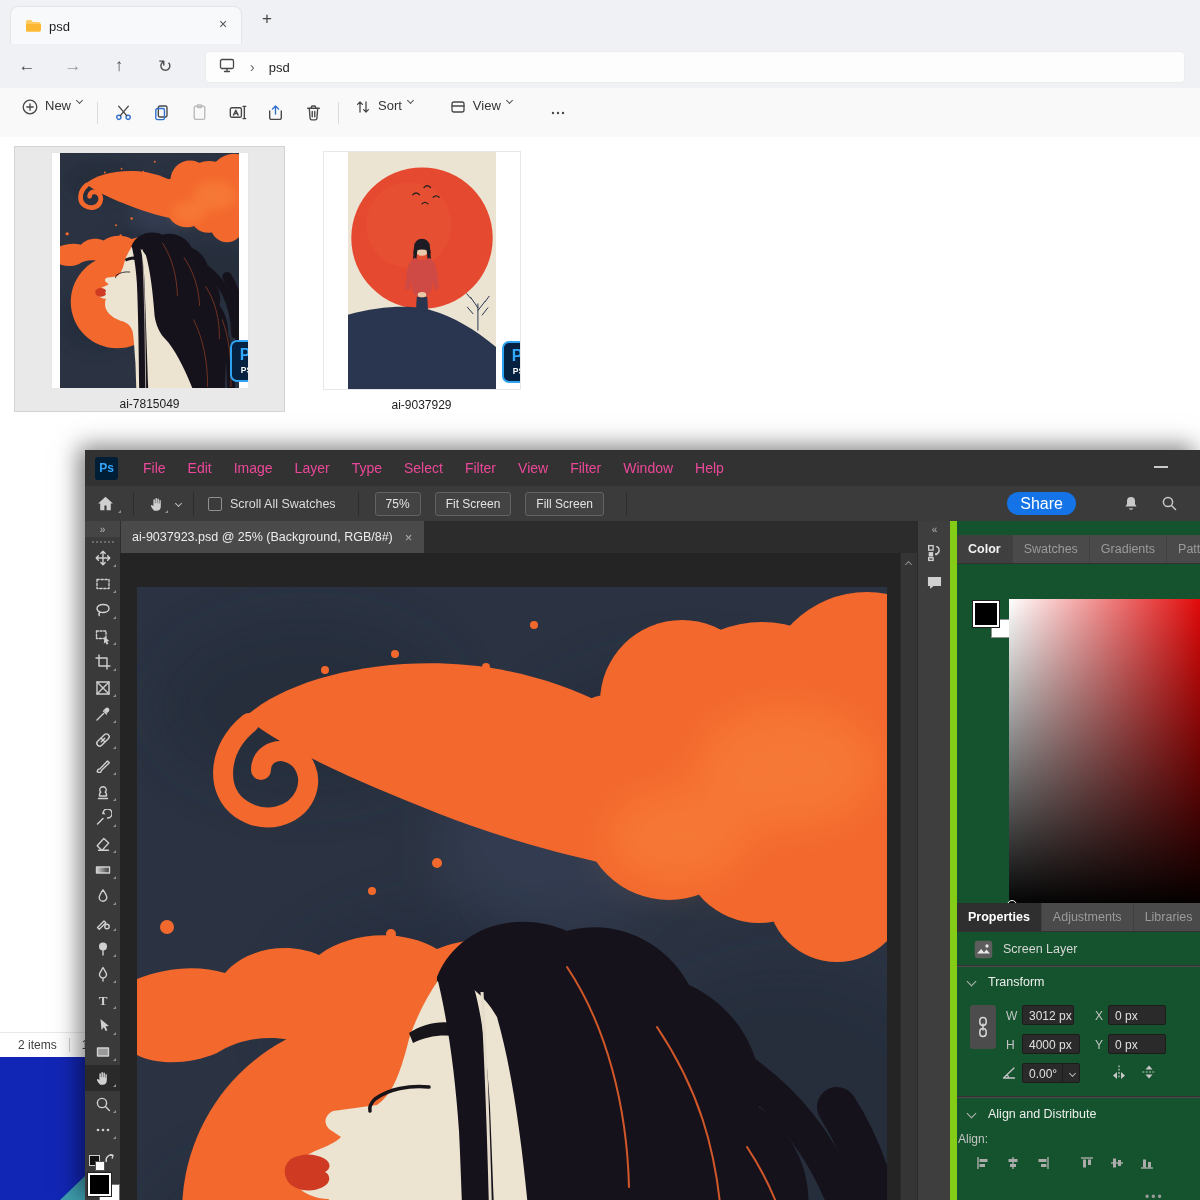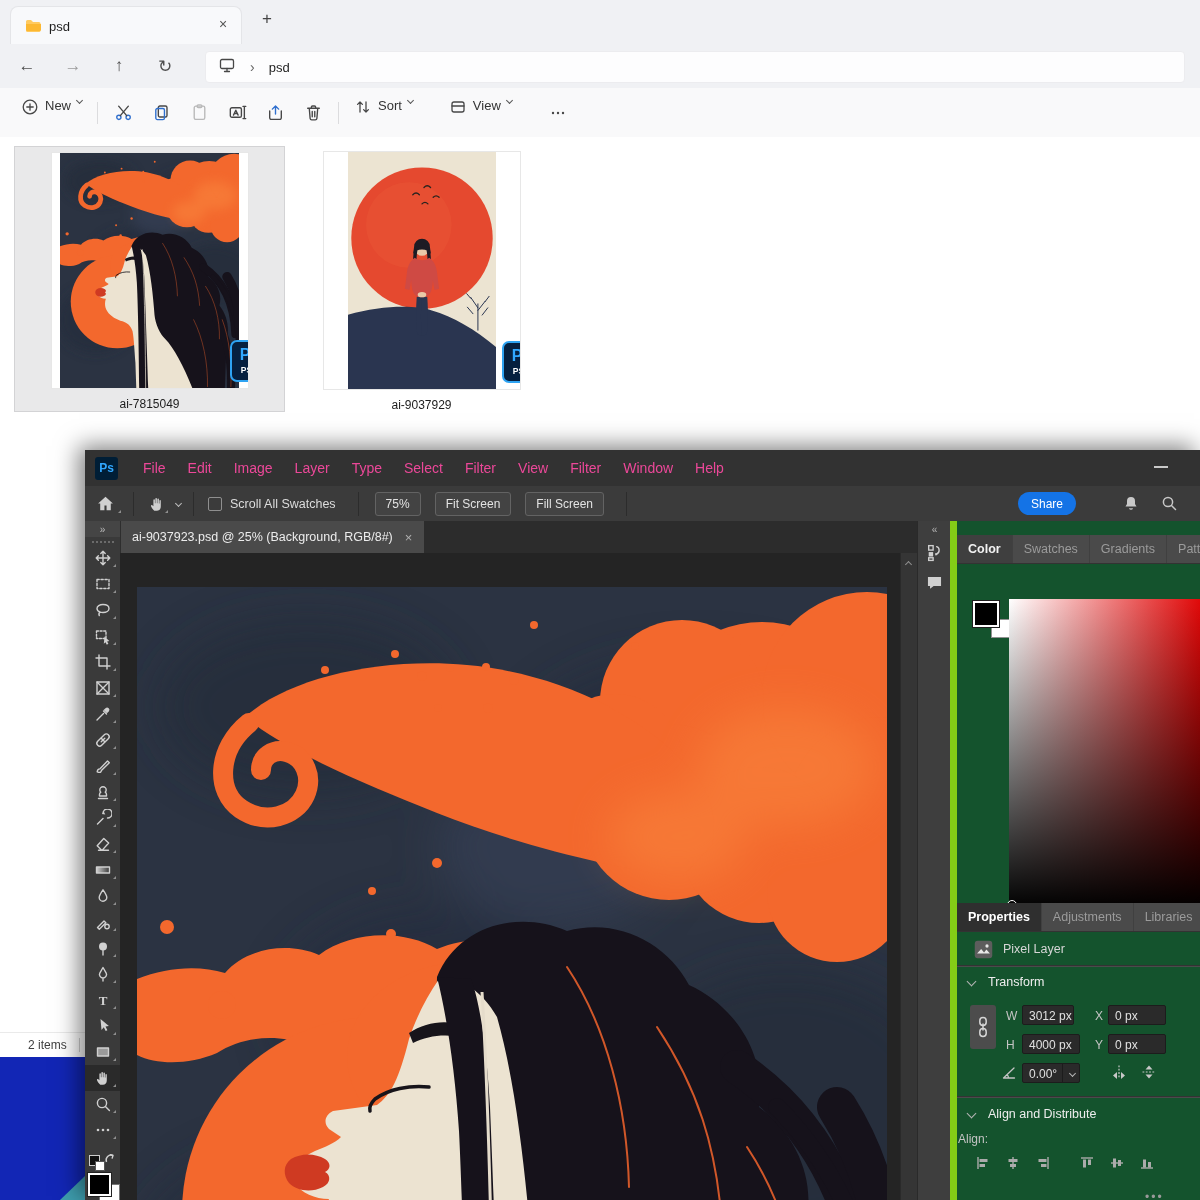--- a/index.html
+++ b/index.html
@@ -35,21 +35,21 @@
   
   #photoshop{left:85px;top:450px;width:1115px;height:750px;background:#2c2c2c;box-shadow:-6px -4px 22px rgba(0,0,0,.5)}
   .ps-menubar{left:0;top:0;width:1115px;height:36px;background:#323232;display:flex;align-items:center}
   .ps-logo{width:23px;height:23px;background:#001e36;border-radius:3px;margin-left:10px;margin-right:14px;display:flex;align-items:center;justify-content:center;color:#31a8ff;font-size:12px;font-weight:bold}
   .ps-menu{padding:0 11px;font-size:14px;color:#ec4899}
   .ps-min{position:absolute;right:32px;top:16px;width:14px;height:2px;background:#c9c9c9}
   .ps-options{left:0;top:36px;width:1115px;height:35px;background:#3b3b3b;border-bottom:1px solid #252525;display:flex;align-items:center}
   .osep{width:1px;height:24px;background:#2c2c2c;margin:0 8px}
   .obtn{height:22px;padding:0 10px;background:#434343;border:1px solid #636363;border-radius:3px;color:#e3e3e3;font-size:12px;display:flex;align-items:center;margin-right:14px}
   .ps-checkbox{width:12px;height:12px;border:1px solid #8f8f8f;border-radius:2px;margin:0 8px 0 6px}
-  .share-btn{position:absolute;right:124px;top:6px;height:23px;padding:0 13px;border-radius:12px;background:#1473e6;color:#fff;font-size:12px;display:flex;align-items:center}
+  .share-btn{position:absolute;right:124px;top:6px;height:23px;padding:0 13px;border-radius:12px;background:#1473e6;color:#fff;font-size:16px;display:flex;align-items:center}
   .ps-tabbar{left:35px;top:71px;width:832px;height:32px;background:#2c2c2c}
   .ps-doctab{left:0;top:0;height:32px;background:#4a4a4a;display:flex;align-items:center;padding:0 12px;color:#ececec;font-size:12.5px;gap:12px}
   .ps-doctab .x{color:#b0b0b0;font-size:13px}
 
   
   .toolcol{left:0;top:71px;width:35px;height:679px;background:#3a3a3a;border-right:1px solid #2e2e2e}
   .toolhead{height:16px;display:flex;align-items:center;justify-content:center;color:#bdbdbd;font-size:10px;background:#454545}
   .toolgrip{width:22px;margin:4px auto 2px;border-top:2px dotted #6b6b6b}
   .tool-cell{position:relative;width:35px;height:26px;display:flex;align-items:center;justify-content:center}
   .tool-cell.active{background:#2a2a2a}
@@ -315,21 +315,21 @@
           <div class="psd-badge" style="right:-22px;bottom:6px">
             <span class="ps">Ps</span>
             <span class="ext">PSD</span>
           </div>
         </div>
         <div class="tile-label">ai-9037929</div>
       </div>
     </div>
 
     <div class="exp-status abs">
-      <span style="margin-left:28px">2 items</span>
+      <span style="margin-left:18px">2 items</span>
       <span style="width:1px;height:14px;background:#d0d0d0;margin:0 12px"></span>
       <span>1</span>
     </div>
   </div>
 
   <div id="teal-sliver" class="abs"></div>
 
   <div id="photoshop" class="abs">
 
     <div class="ps-menubar abs">
@@ -591,21 +591,21 @@
           <div class="ptab">Adjustments</div>
           <div class="ptab">Libraries</div>
         </div>
 
         <div style="position:relative;height:290px">
           <span class="abs" style="left:16px;top:7px"><svg width="21" height="21" viewBox="0 0 18 18">
                 <rect x="1.5" y="1.5" width="15" height="15" rx="2.5" fill="#5d5d5d"></rect>
                 <path d="M3.5 12.5l3.5-4 2.5 3 2-2.5 3 3.5z" fill="#e8e8e8"></path>
                 <circle cx="12" cy="6" r="1.4" fill="#e8e8e8"></circle>
               </svg></span>
-          <span class="abs" style="left:46px;top:10px;font-size:12.5px;color:#d6d6d6">Pixel Layer</span>
+          <span class="abs" style="left:46px;top:10px;font-size:12.5px;color:#d6d6d6">Screen Layer</span>
           <div class="panel-divider" style="top:33px"></div>
 
           <span class="chev abs" style="left:11px;top:46px;color:#b5b5b5"></span>
           <span class="sec-title abs" style="left:31px;top:43px">Transform</span>
 
           <span class="abs" style="left:13px;top:73px;width:26px;height:44px;background:#4c4c4c;border-radius:3px;display:flex;align-items:center;justify-content:center">
             <svg width="14" height="22" viewBox="0 0 14 22" style="stroke:#d5d5d5;fill:none;stroke-width:1.5;stroke-linecap:round">
                 <rect x="3.8" y="1.5" width="6.4" height="8" rx="3.2"></rect>
                 <rect x="3.8" y="12.5" width="6.4" height="8" rx="3.2"></rect>
                 <path d="M7 8v6"></path>

